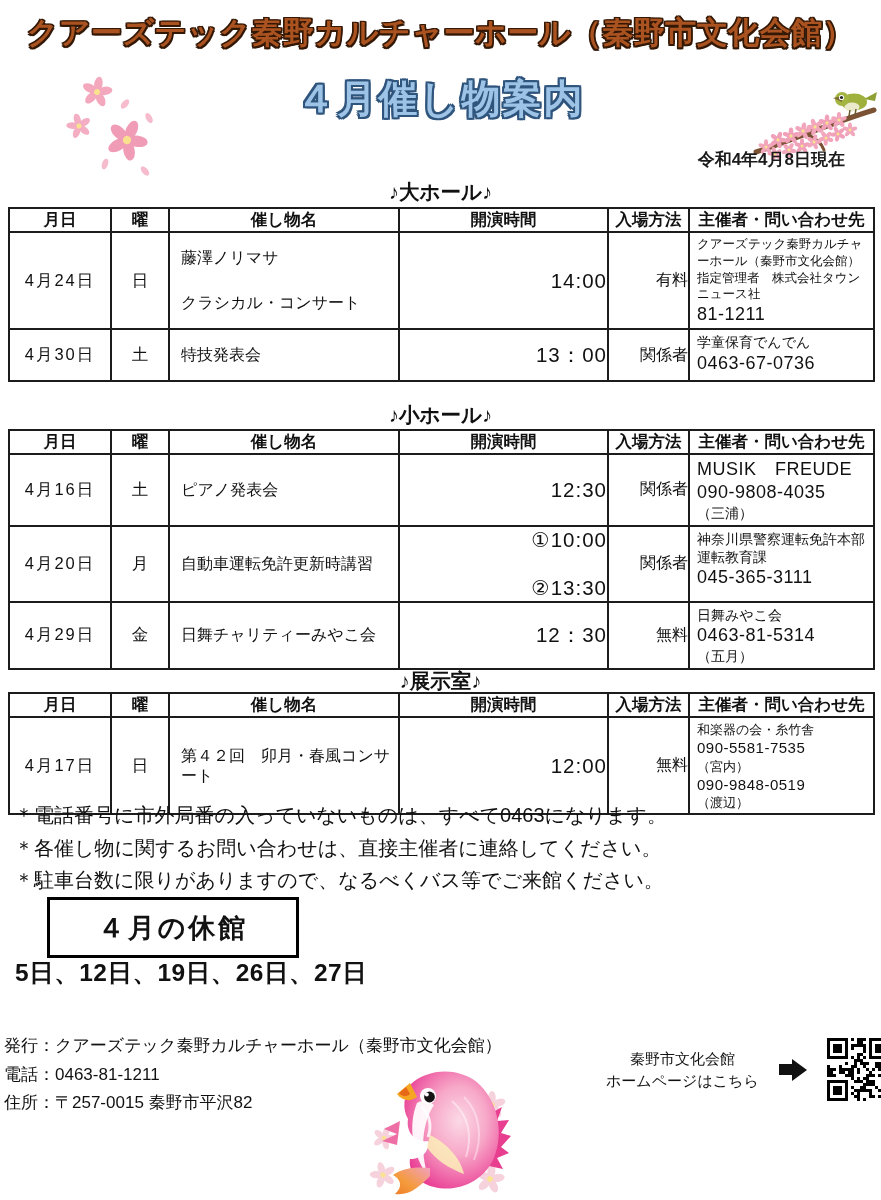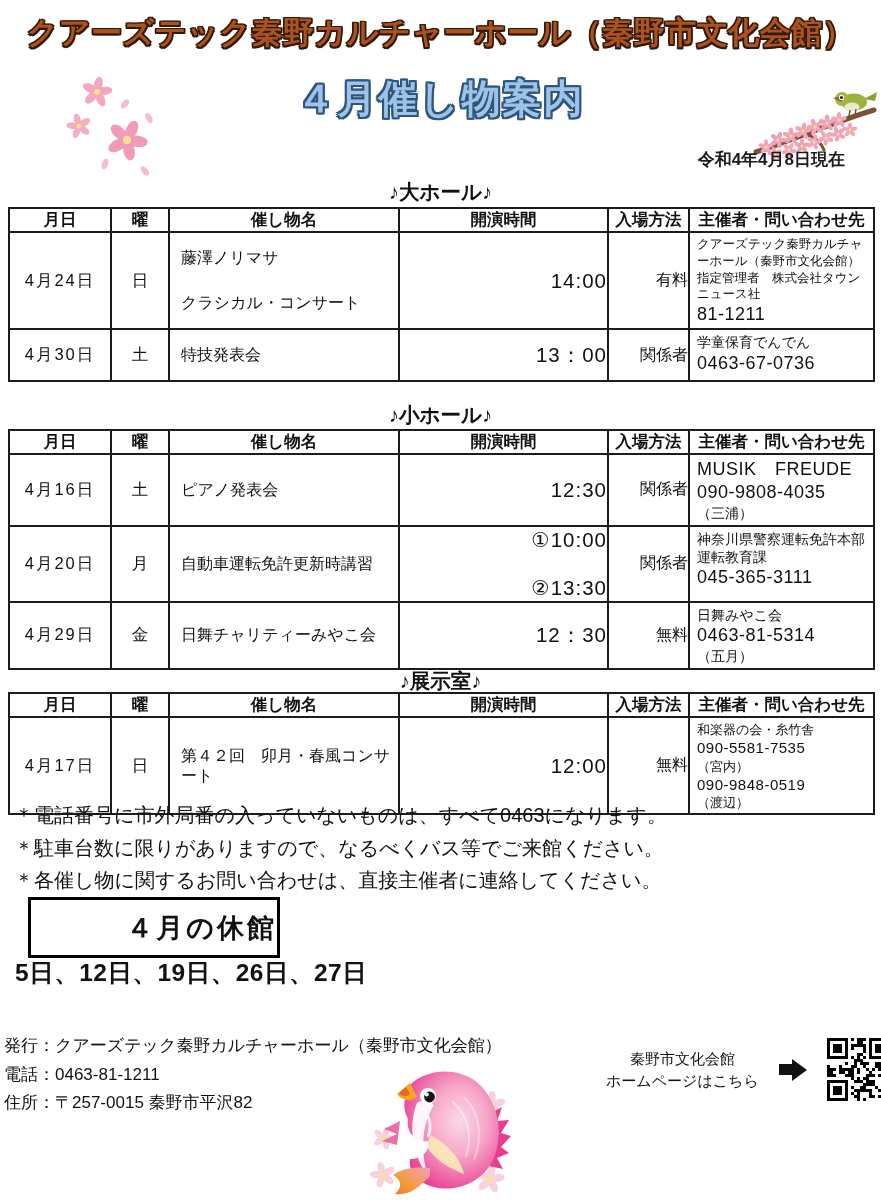--- a/index.html
+++ b/index.html
@@ -40,22 +40,22 @@
   td.c-contact{vertical-align:top;text-align:left;padding:3px 4px 2px 7px;}
   .contact-jp{font-size:14px;line-height:1.32;}
   .contact-jp-small{font-size:12.5px;line-height:1.34;}
   .contact-num{font-size:18px;line-height:1.28;letter-spacing:.5px;}
   .sec-exhibition-room .contact-jp{font-size:13px;}
   .sec-exhibition-room .contact-num{font-size:15px;line-height:1.3;}
 
   
   .notes{position:absolute;left:14px;top:799px;}
   .note-line{font-size:20px;line-height:32.5px;color:#111;}
-  .closure-box{position:absolute;left:28px;top:897px;width:246px;height:55px;
-    border:3.5px solid #000;display:flex;align-items:center;justify-content:flex-end;}
+  .closure-box{position:absolute;left:47px;top:897px;width:246px;height:55px;
+    border:3.5px solid #000;display:flex;align-items:center;justify-content:center;}
   .closure-title{font-size:27px;font-weight:bold;letter-spacing:3px;}
   .closure-dates{position:absolute;left:15px;top:956px;font-size:24.5px;font-weight:bold;letter-spacing:.5px;}
 
   
   .publisher{position:absolute;left:4px;top:1032px;}
   .publisher div{font-size:17px;line-height:28.5px;font-weight:500;}
   .homepage{position:absolute;left:606px;top:1038px;display:flex;align-items:center;gap:20px;}
   .hp-text{font-size:15px;line-height:1.45;text-align:center;font-weight:500;white-space:nowrap;}
   .hp-arrow{display:flex;align-items:center;}
   .arr-shaft{width:13px;height:11px;background:#111;}
@@ -294,22 +294,22 @@
             <div class="contact-jp">（宮内）</div>
             <div class="contact-num">090-9848-0519</div>
             <div class="contact-jp">（渡辺）</div>
           </td>
         </tr>
       </tbody>
     </table>
 
   <div class="notes" id="notes">
       <div class="note-line">＊電話番号に市外局番の入っていないものは、すべて0463になります。</div>
+      <div class="note-line">＊各催し物に関するお問い合わせは、直接主催者に連絡してください。</div>
       <div class="note-line">＊駐車台数に限りがありますので、なるべくバス等でご来館ください。</div>
-      <div class="note-line">＊各催し物に関するお問い合わせは、直接主催者に連絡してください。</div>
     </div>
 
   <div class="closure-box">
     <span class="closure-title">４月の休館</span>
   </div>
   <div class="closure-dates">5日、12日、19日、26日、27日</div>
 
   <div class="publisher">
     <div>発行：クアーズテック秦野カルチャーホール（秦野市文化会館）</div>
     <div>電話：0463-81-1211</div>

